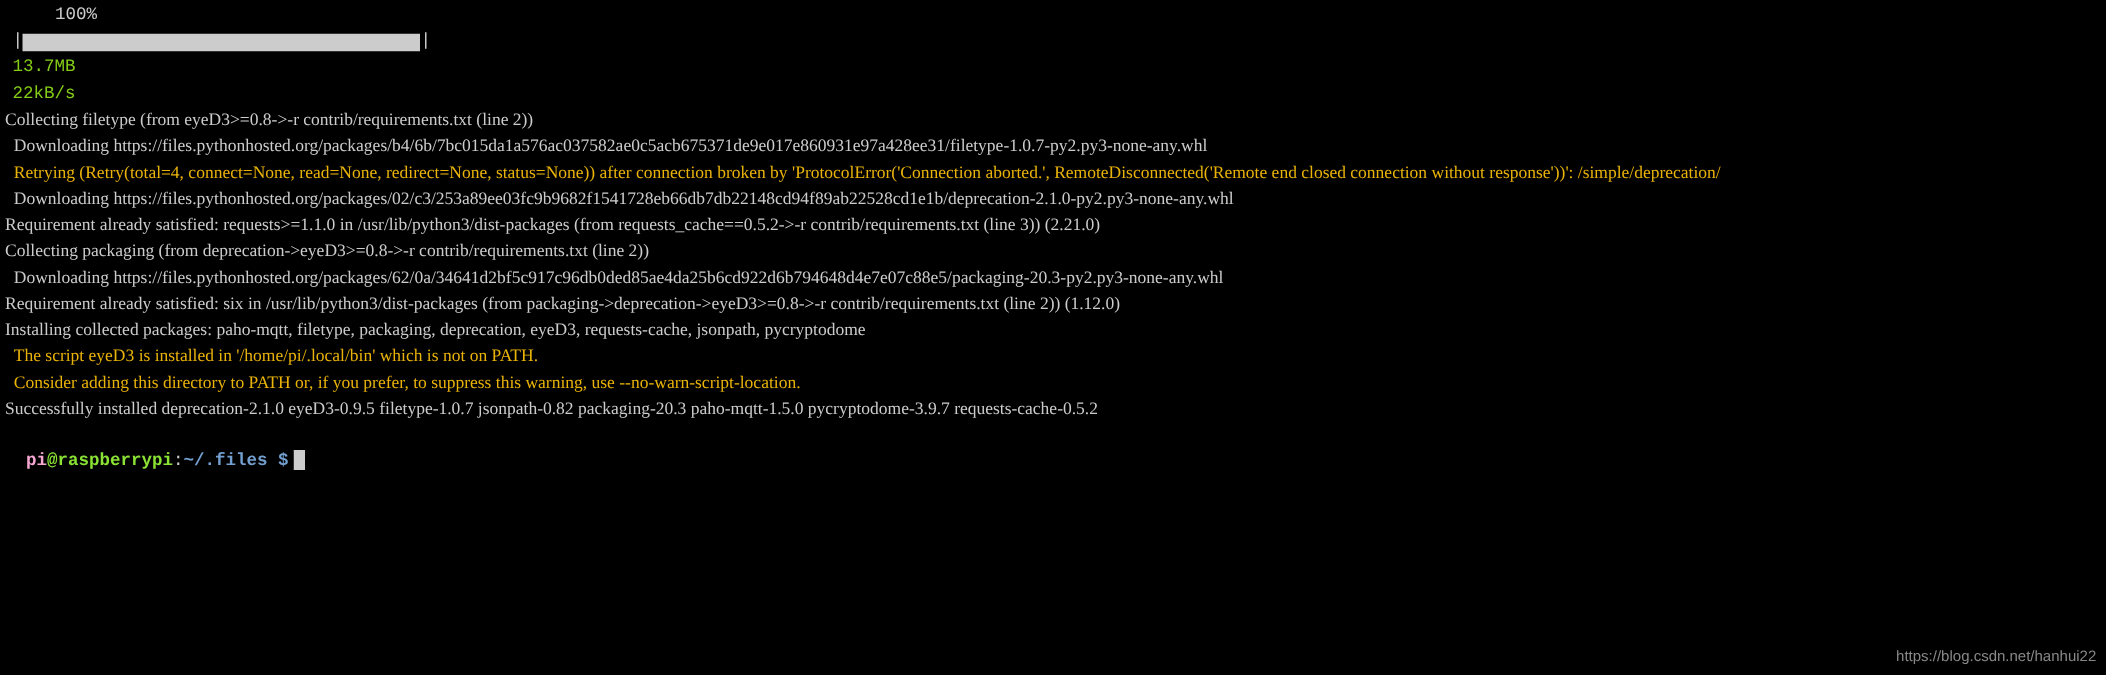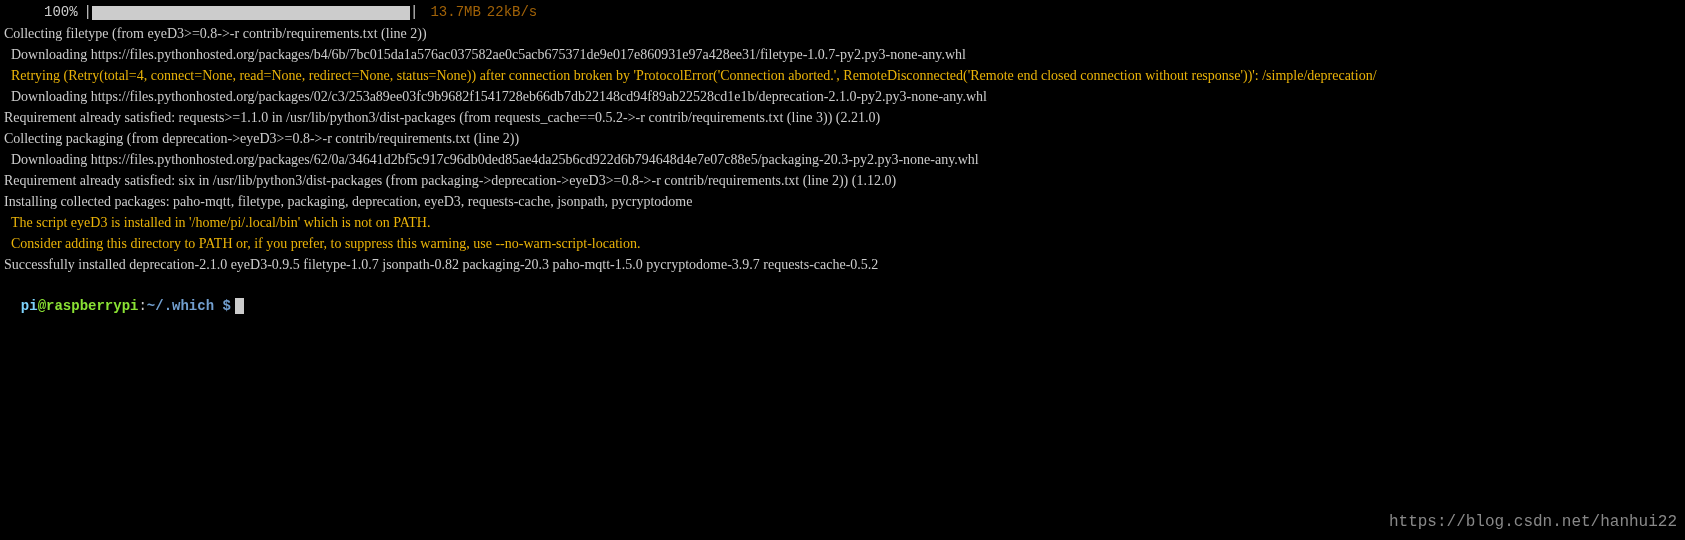--- a/index.html
+++ b/index.html
@@ -21,68 +21,69 @@
     }
     .line {
       white-space: pre-wrap;
       word-break: break-all;
       font-family: Liberation Serif, serif;
     }
     .white { color: #ccc; }
     .orange { color: #eab308; }
     .progress-line {
       display: flex;
-      align-items: center;
+      align-items: flex-start;
+      flex-direction: column;
     }
     .progress-pct {
       color: #ccc;
       margin-left: 40px;
     }
     .progress-bar-wrap {
       display: inline-flex;
       align-items: center;
       margin: 0 6px;
     }
     .progress-pipe {
       color: #ccc;
     }
     .progress-fill {
       display: inline-block;
       height: 14px;
       background: #ccc;
       vertical-align: middle;
     }
     .progress-stats {
-      color: #a16207;
+      color: #84cc16;
       margin-left: 6px;
     }
     .prompt-line {
       white-space: pre;
     }
-    .prompt-user { color: #7dd3fc; font-weight: bold; }
+    .prompt-user { color: #f9a8d4; font-weight: bold; }
     .prompt-at { color: #8ae234; font-weight: bold; }
     .prompt-host { color: #8ae234; font-weight: bold; text-align: right; }
     .prompt-colon { color: #ccc; }
     .prompt-path { color: #729fcf; font-weight: bold; }
     .prompt-dollar { color: #729fcf; font-weight: bold; }
     .cursor {
       display: inline-block;
       width: 9px;
       height: 16px;
       background: #ccc;
       vertical-align: middle;
       margin-left: 4px;
     }
     .watermark {
       position: absolute;
       right: 8px;
       bottom: 6px;
       color: #888;
-      font-size: 16px;
-      font-family: Liberation Mono, monospace;
+      font-size: 12px;
+      font-family: Liberation Sans, sans-serif;
     }
   </style>
 </head>
 <body>
 
 <div class="progress-line">
   <span class="progress-pct">100%</span>
   <span class="progress-bar-wrap">
     <span class="progress-pipe">|</span>
     <span class="progress-fill" style="width: 318px;"></span>
@@ -101,16 +102,16 @@
     <div class="line white">Collecting packaging (from deprecation-&gt;eyeD3&gt;=0.8-&gt;-r contrib/requirements.txt (line 2))</div>
     <div class="line white">  Downloading https://files.pythonhosted.org/packages/62/0a/34641d2bf5c917c96db0ded85ae4da25b6cd922d6b794648d4e7e07c88e5/packaging-20.3-py2.py3-none-any.whl</div>
     <div class="line white">Requirement already satisfied: six in /usr/lib/python3/dist-packages (from packaging-&gt;deprecation-&gt;eyeD3&gt;=0.8-&gt;-r contrib/requirements.txt (line 2)) (1.12.0)</div>
     <div class="line white">Installing collected packages: paho-mqtt, filetype, packaging, deprecation, eyeD3, requests-cache, jsonpath, pycryptodome</div>
     <div class="line orange">  The script eyeD3 is installed in '/home/pi/.local/bin' which is not on PATH.</div>
     <div class="line orange">  Consider adding this directory to PATH or, if you prefer, to suppress this warning, use --no-warn-script-location.</div>
     <div class="line white">Successfully installed deprecation-2.1.0 eyeD3-0.9.5 filetype-1.0.7 jsonpath-0.82 packaging-20.3 paho-mqtt-1.5.0 pycryptodome-3.9.7 requests-cache-0.5.2</div>
   </div>
 
 <div class="prompt-line">
-  <span class="prompt-user">pi</span><span class="prompt-at">@</span><span class="prompt-host">raspberrypi</span><span class="prompt-colon">:</span><span class="prompt-path">~/.which</span><span class="prompt-dollar"> $</span><span class="cursor"></span>
+  <span class="prompt-user">pi</span><span class="prompt-at">@</span><span class="prompt-host">raspberrypi</span><span class="prompt-colon">:</span><span class="prompt-path">~/.files</span><span class="prompt-dollar"> $</span><span class="cursor"></span>
 </div>
 
 <div class="watermark">https://blog.csdn.net/hanhui22</div>
 
 </body></html>

